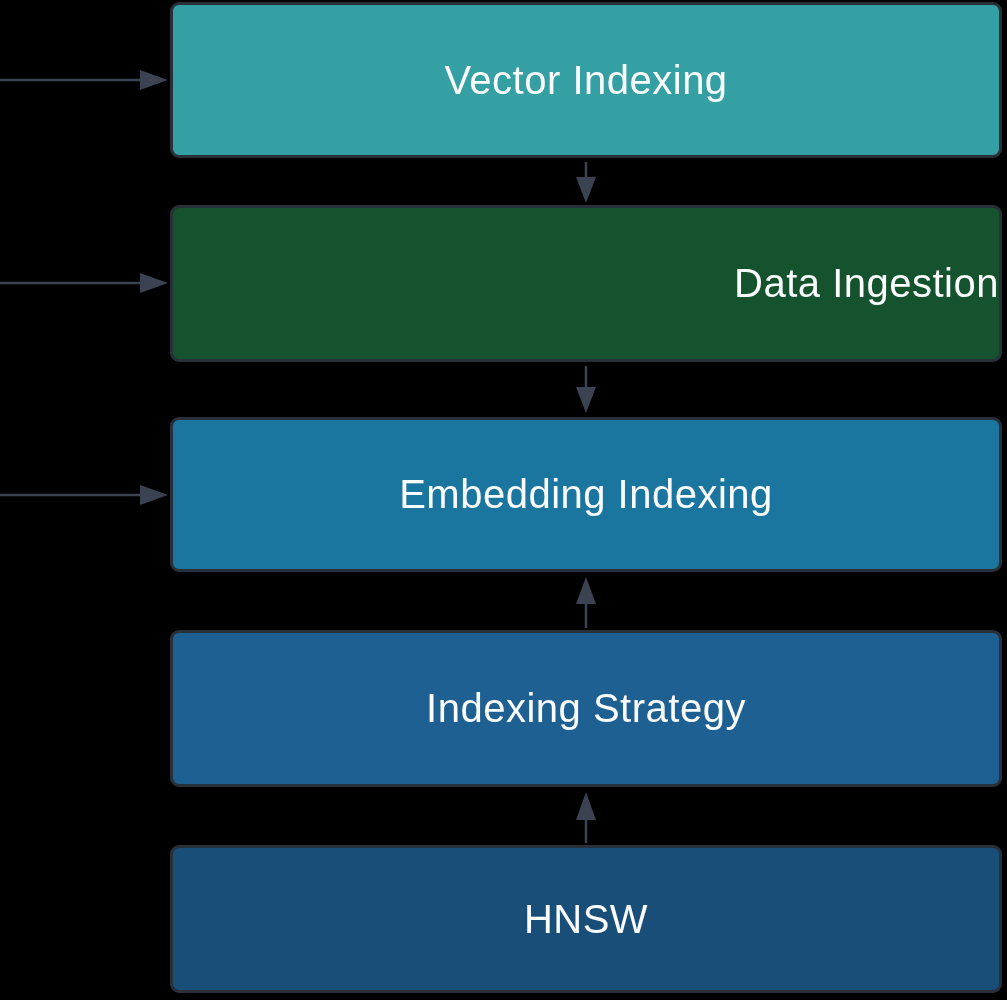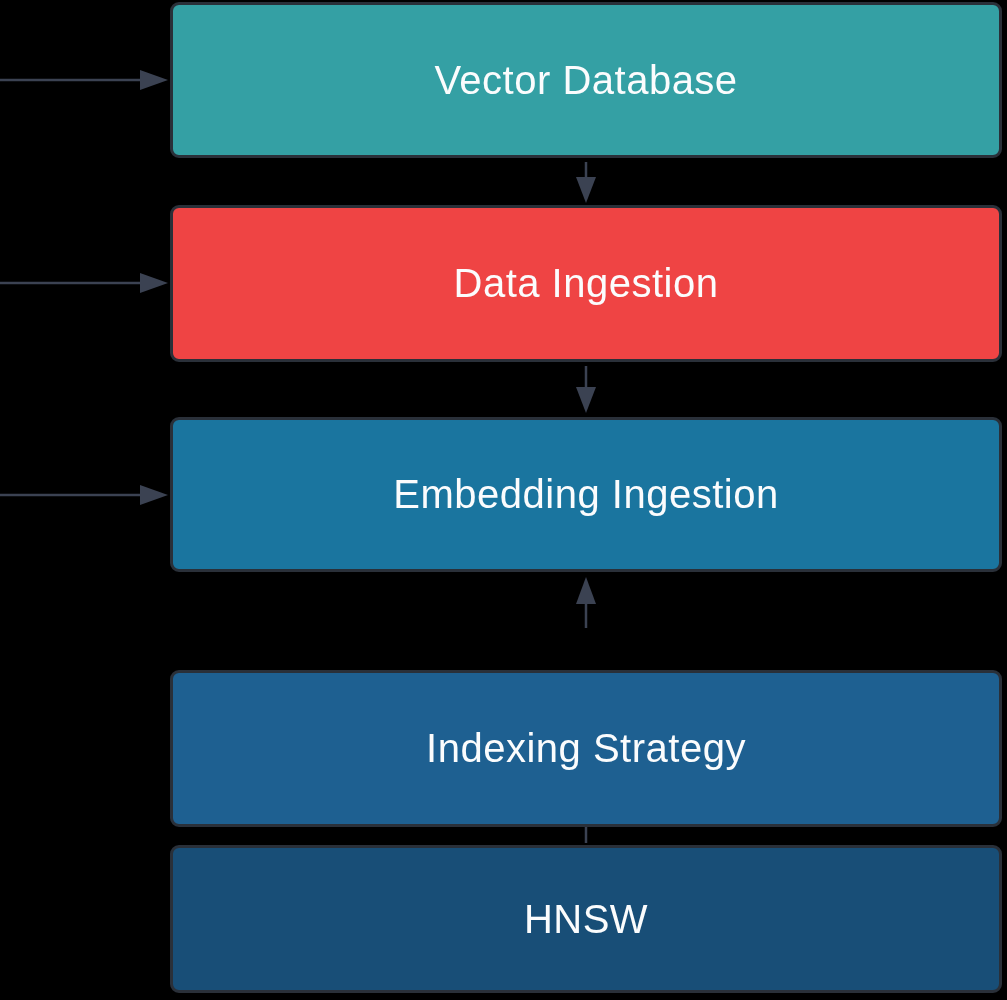--- a/index.html
+++ b/index.html
@@ -93,32 +93,32 @@
       <polygon class="edge-head" points="576,604 596,604 586,577"></polygon>
     </g>
 
     <g>
       <line class="edge-line" x1="586" y1="818" x2="586" y2="843"></line>
       <polygon class="edge-head" points="576,820 596,820 586,792"></polygon>
     </g>
   </svg>
 
   <div class="node n1" style="background-color: rgb(52, 160, 164);">
-    <span class="label">Vector Database</span>
+    <span class="label">Vector Indexing</span>
   </div>
 
-  <div class="node n2" style="background-color: #ef4444;">
+  <div class="node n2" style="background-color: #14532d; justify-content: flex-end;">
     <span class="label">Data Ingestion</span>
   </div>
 
   <div class="node n3" style="background-color: rgb(26, 117, 159);">
-    <span class="label">Embedding Ingestion</span>
+    <span class="label">Embedding Indexing</span>
   </div>
 
-  <div class="node n4" style="background-color: rgb(30, 96, 145); margin-top: 40px;">
+  <div class="node n4" style="background-color: rgb(30, 96, 145);">
     <span class="label">Indexing Strategy</span>
   </div>
 
   <div class="node n5" style="background-color: rgb(24, 78, 119); text-align: center;">
     <span class="label">HNSW</span>
   </div>
 
 </div>
 
 </body></html>

